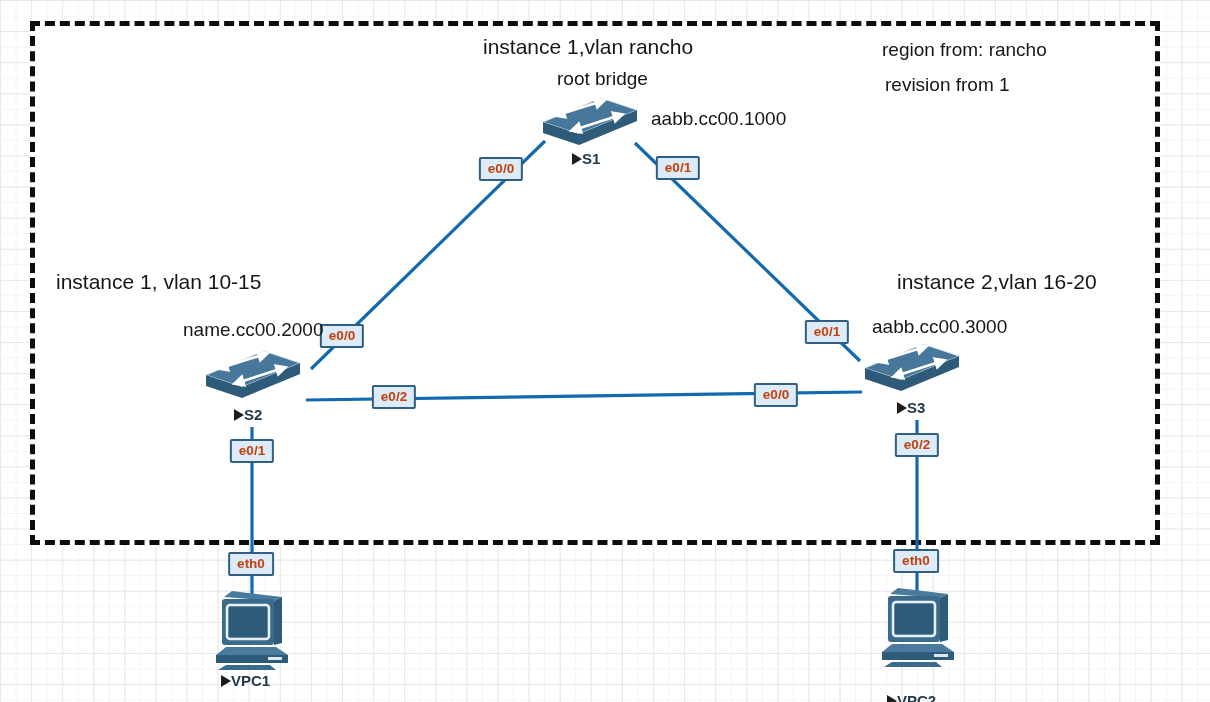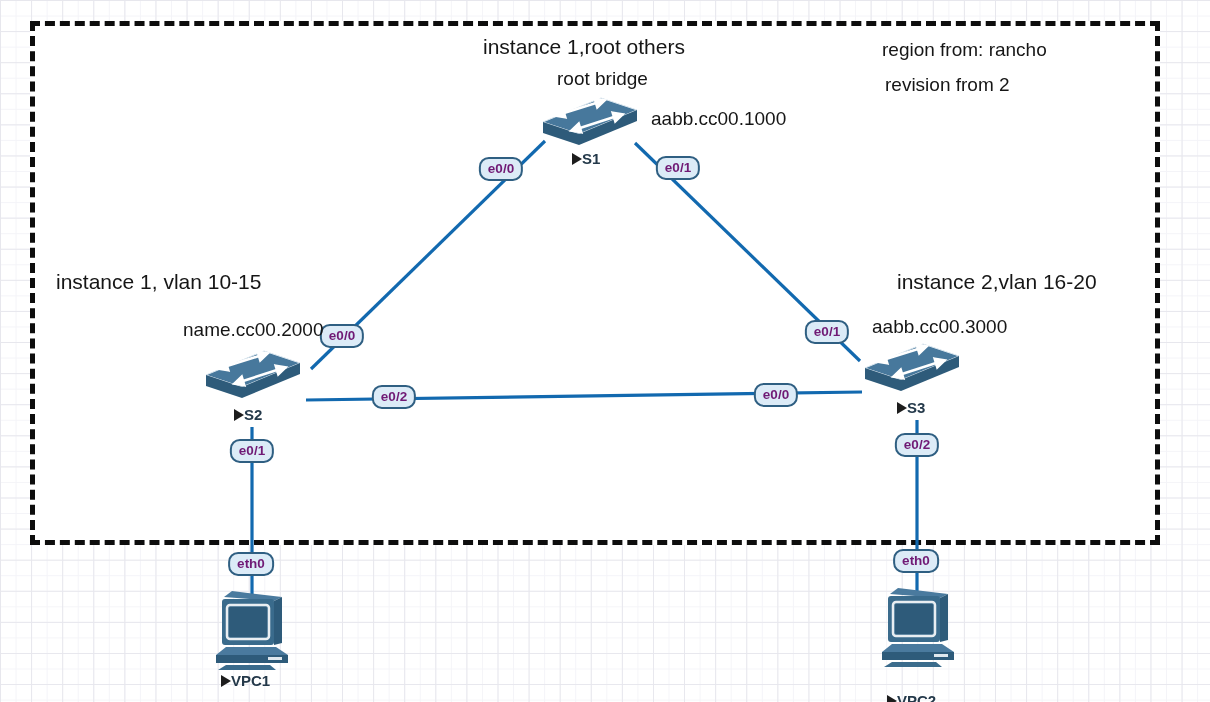--- a/index.html
+++ b/index.html
@@ -16,22 +16,22 @@
   }
   .region-box{
     position:absolute;left:30px;top:21px;width:1120px;height:514px;
     background:#ffffff;border:5px dashed #0d0d0d;z-index:1;
   }
   .links-layer{position:absolute;left:0;top:0;z-index:2;}
   .links-layer line{stroke:#1269af;stroke-width:3.2px;}
   .dev-icon{position:absolute;z-index:3;}
   .pill{
     position:absolute;z-index:4;transform:translate(-50%,-50%);
-    background:#dcebf7;border:2.5px solid #2f5f82;border-radius:10px;
-    color:#701a75;font-weight:bold;font-size:13.5px;line-height:1.2;
+    background:#dcebf7;border:2.5px solid #2f5f82;border-radius:2px;
+    color:#c2410c;font-weight:bold;font-size:13.5px;line-height:1.2;
     padding:2px 7px;white-space:nowrap;
   }
   .anno{position:absolute;z-index:5;color:#161616;white-space:nowrap;}
   .anno.big{font-size:21px;}
   .anno.reg{font-size:19px;}
   .anno.med{font-size:19px;}
   .dev-label{
     position:absolute;z-index:5;display:flex;align-items:center;
     font-weight:bold;font-size:15px;color:#24394a;white-space:nowrap;
   }
@@ -126,24 +126,24 @@
   <div class="pill" style="left:678px;top:168px">e0/1</div>
   <div class="pill" style="left:342px;top:336px">e0/0</div>
   <div class="pill" style="left:827px;top:332px">e0/1</div>
   <div class="pill" style="left:394px;top:397px">e0/2</div>
   <div class="pill" style="left:776px;top:395px">e0/0</div>
   <div class="pill" style="left:252px;top:451px">e0/1</div>
   <div class="pill" style="left:917px;top:445px">e0/2</div>
   <div class="pill" style="left:251px;top:564px">eth0</div>
   <div class="pill" style="left:916px;top:561px">eth0</div>
 
-  <div class="anno big" style="left:483px;top:35px">instance 1,root others</div>
+  <div class="anno big" style="left:483px;top:35px">instance 1,vlan rancho</div>
   <div class="anno med" style="left:557px;top:68px">root bridge</div>
   <div class="anno reg" style="left:882px;top:39px">region from: rancho</div>
-  <div class="anno med" style="left:885px;top:74px">revision from 2</div>
+  <div class="anno med" style="left:885px;top:74px">revision from 1</div>
   <div class="anno big" style="left:56px;top:270px">instance 1, vlan 10-15</div>
   <div class="anno big" style="left:897px;top:270px">instance 2,vlan 16-20</div>
   <div class="anno med" style="left:651px;top:108px">aabb.cc00.1000</div>
   <div class="anno med" style="left:183px;top:319px">name.cc00.2000</div>
   <div class="anno med" style="left:872px;top:316px">aabb.cc00.3000</div>
 
   <div class="dev-label" style="left:572px;top:150px">
     <span class="tri"></span>
     <span>S1</span>
   </div>

